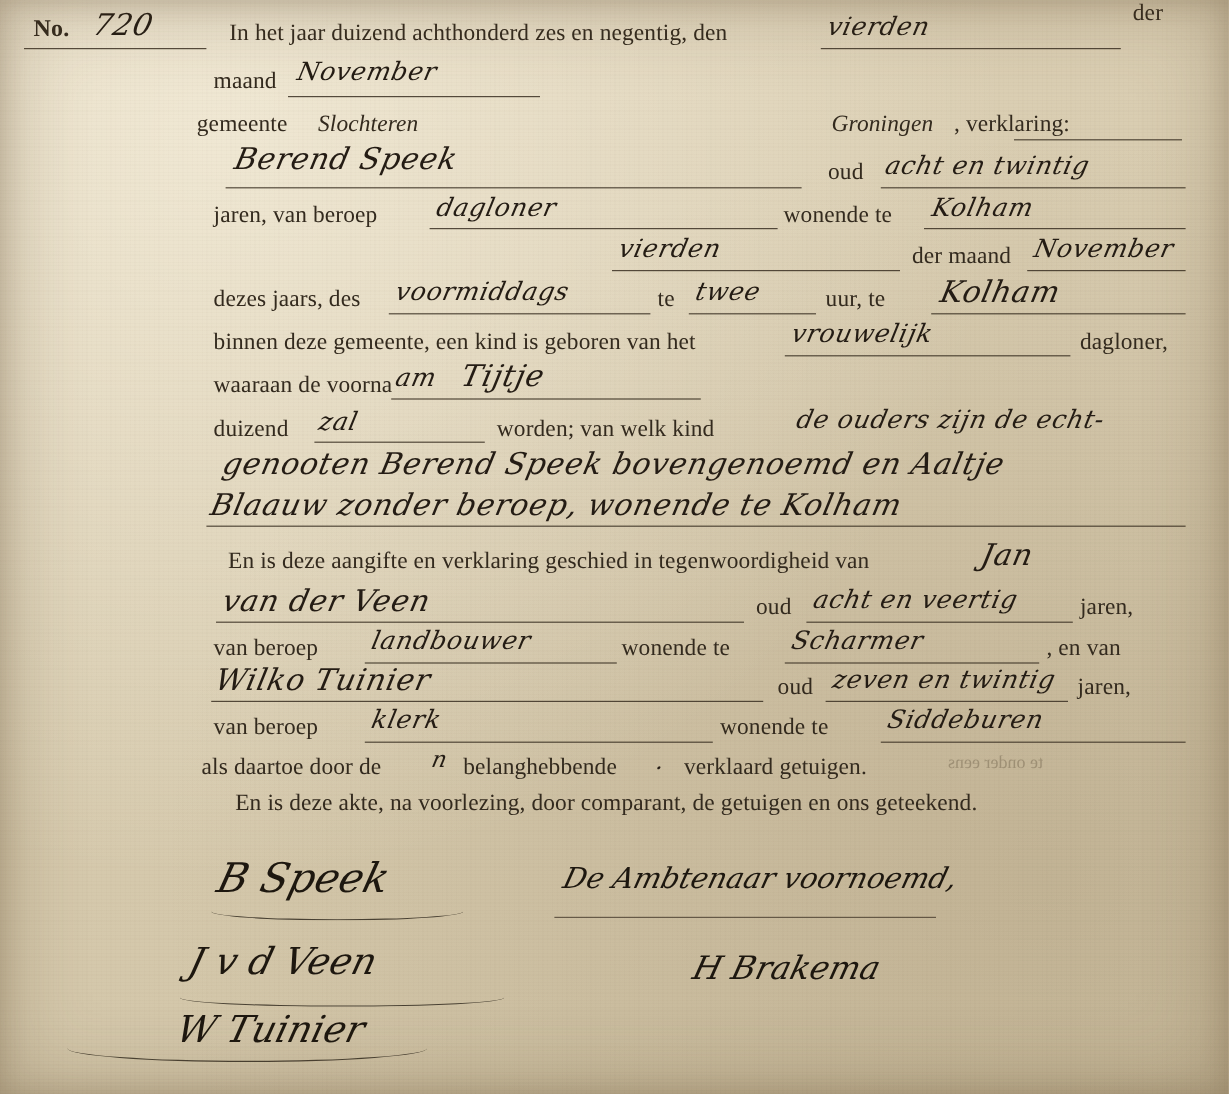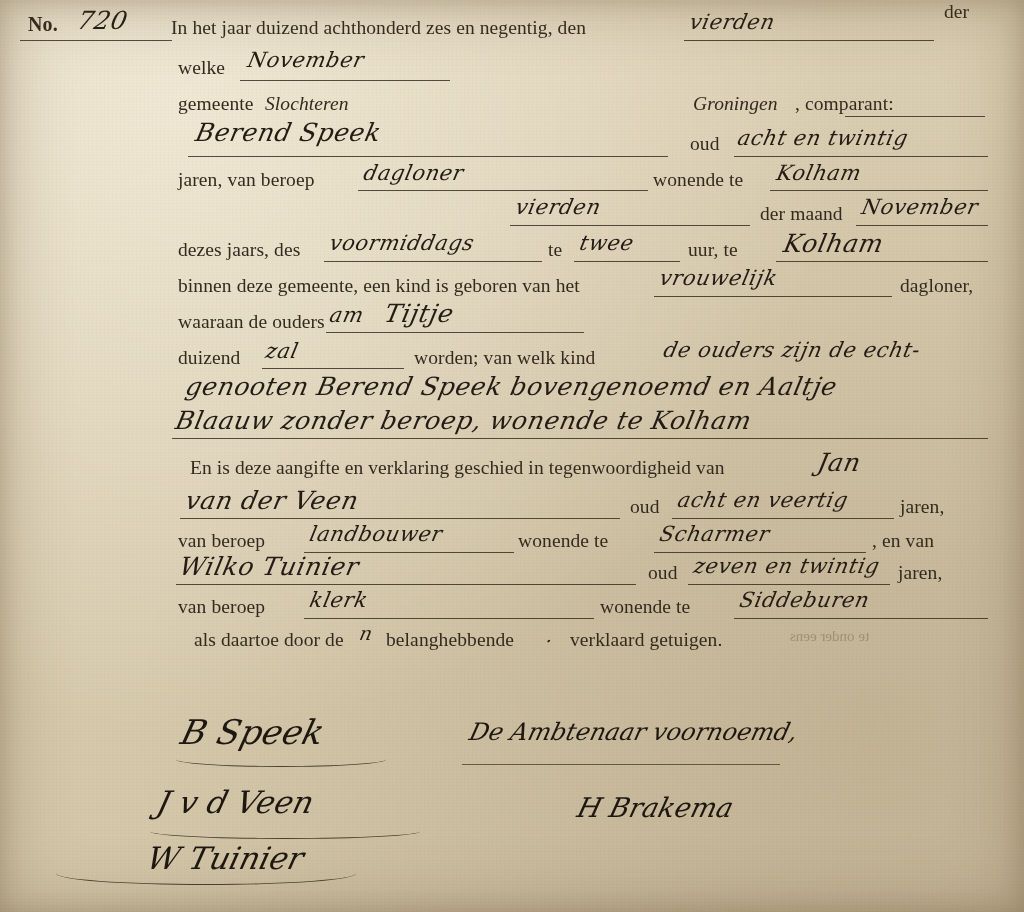--- a/index.html
+++ b/index.html
@@ -118,37 +118,37 @@
 
 <div id="page">
   <div class="doc-body">
 
     <div class="line printed printed-bold" style="left:28px; top:14px; font-size:20px;">No.</div>
     <div class="line" style="left:78px; top:8px;">
       <span class="hand big">720</span>
     </div>
     <div class="rule" style="left:20px; top:40px; width:152px;"></div>
 
-    <div class="line printed" style="left:171px; top:18px;">In het jaar duizend achthonderd zes en negentig, den</div>
+    <div class="line printed" style="left:191px; top:18px;">In het jaar duizend achthonderd zes en negentig, den</div>
     <div class="line" style="left:690px; top:12px;">
       <span class="hand">vierden</span>
     </div>
     <div class="rule" style="left:684px; top:40px; width:250px;"></div>
     <div class="line printed" style="left:944px; top:2px;">der</div>
 
-    <div class="line printed" style="left:178px; top:58px;">welke</div>
+    <div class="line printed" style="left:178px; top:58px;">maand</div>
     <div class="line" style="left:248px; top:50px;">
       <span class="hand">November</span>
     </div>
     <div class="rule" style="left:240px; top:80px; width:210px;"></div>
 
-    <div class="line printed" style="left:178px; top:94px;">gemeente</div>
+    <div class="line printed" style="left:164px; top:94px;">gemeente</div>
     <div class="line printed ital" style="left:265px; top:94px;">Slochteren</div>
     <div class="line printed ital" style="left:693px; top:94px;">Groningen</div>
-    <div class="line printed" style="left:795px; top:94px;">, comparant:</div>
+    <div class="line printed" style="left:795px; top:94px;">, verklaring:</div>
     <div class="rule" style="left:845px; top:116px; width:140px;"></div>
 
     <div class="line" style="left:196px; top:120px;">
       <span class="hand big">Berend Speek</span>
     </div>
     <div class="rule" style="left:188px; top:156px; width:480px;"></div>
     <div class="line printed" style="left:690px; top:134px;">oud</div>
     <div class="line" style="left:738px; top:128px;">
       <span class="hand">acht en twintig</span>
     </div>
@@ -191,21 +191,21 @@
     </div>
     <div class="rule" style="left:776px; top:261px; width:212px;"></div>
 
     <div class="line printed" style="left:178px; top:276px;">binnen deze gemeente, een kind is geboren van het</div>
     <div class="line" style="left:660px; top:268px;">
       <span class="hand">vrouwelijk</span>
     </div>
     <div class="rule" style="left:654px; top:296px; width:238px;"></div>
     <div class="line printed" style="left:900px; top:276px;">dagloner,</div>
 
-    <div class="line printed" style="left:178px; top:312px;">waaraan de ouders</div>
+    <div class="line printed" style="left:178px; top:312px;">waaraan de voorna</div>
     <div class="line" style="left:330px; top:305px;">
       <span class="hand">am</span>
     </div>
     <div class="line" style="left:385px; top:301px;">
       <span class="hand big">Tijtje</span>
     </div>
     <div class="rule" style="left:326px; top:332px; width:258px;"></div>
 
     <div class="line printed" style="left:178px; top:348px;">duizend</div>
     <div class="line" style="left:266px; top:341px;">
@@ -269,30 +269,31 @@
     <div class="line" style="left:310px; top:590px;">
       <span class="hand">klerk</span>
     </div>
     <div class="rule" style="left:304px; top:618px; width:290px;"></div>
     <div class="line printed" style="left:600px; top:597px;">wonende te</div>
     <div class="line" style="left:740px; top:590px;">
       <span class="hand">Siddeburen</span>
     </div>
     <div class="rule" style="left:734px; top:618px; width:254px;"></div>
 
-    <div class="line printed" style="left:194px; top:630px;">als daartoe door de</div>
+    <div class="line printed" style="left:168px; top:630px;">als daartoe door de</div>
     <div class="line" style="left:360px; top:624px;">
       <span class="hand small">n</span>
     </div>
     <div class="line printed" style="left:386px; top:630px;">belanghebbende</div>
     <div class="line" style="left:547px; top:626px;">
       <span class="hand small">.</span>
     </div>
     <div class="line printed" style="left:570px; top:630px;">verklaard getuigen.</div>
 
+    <div class="line printed" style="left:196px; top:660px;">En is deze akte, na voorlezing, door comparant, de getuigen en ons geteekend.</div>
 
     <div class="sig" style="left:182px; top:712px; font-size:34px;">B Speek</div>
     <div class="flourish" style="left:176px; top:752px; width:210px;"></div>
 
     <div class="sig" style="left:158px; top:784px; font-size:31px;">J v d Veen</div>
     <div class="flourish" style="left:150px; top:824px; width:270px;"></div>
 
     <div class="sig" style="left:148px; top:840px; font-size:31px;">W Tuinier</div>
     <div class="flourish" style="left:56px; top:862px; width:300px; height:22px;"></div>
 

